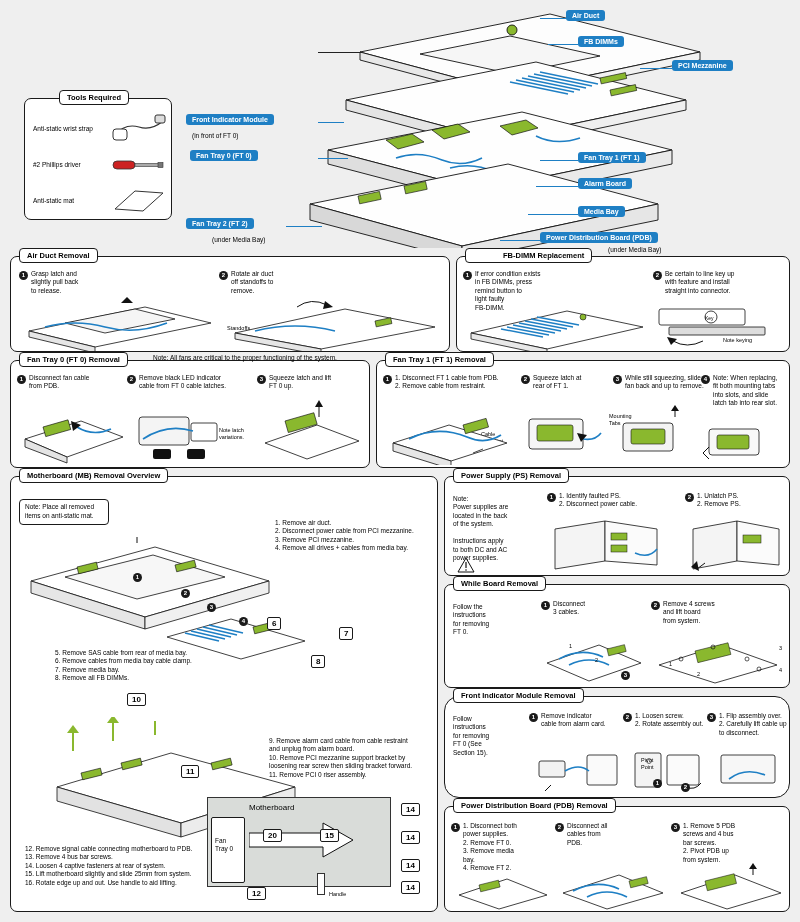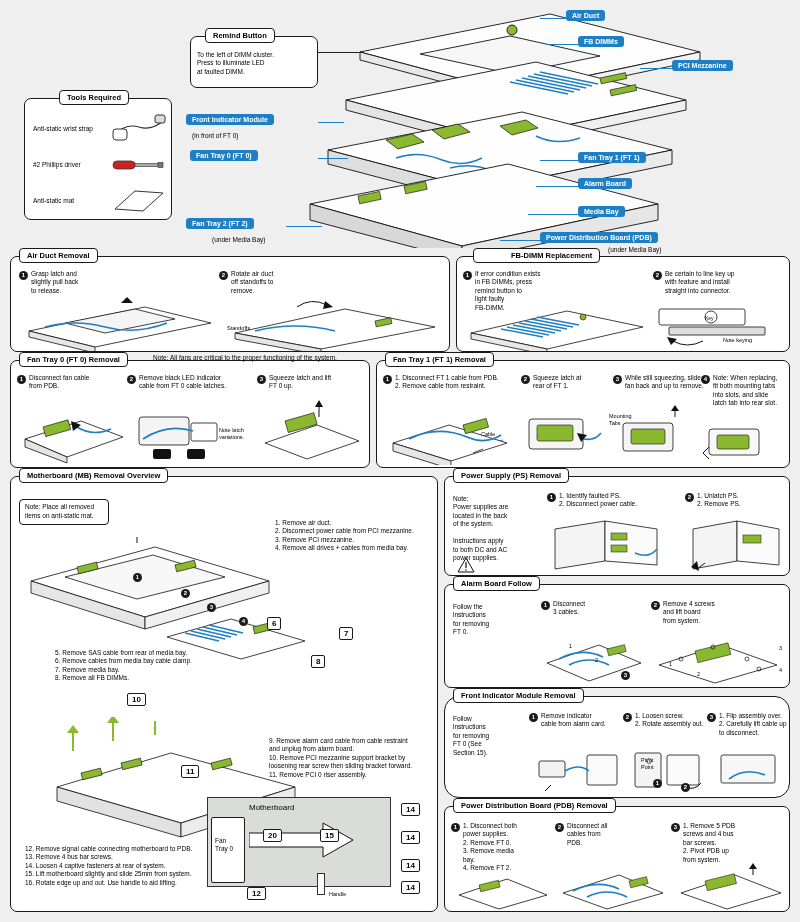--- a/index.html
+++ b/index.html
@@ -125,26 +125,20 @@
     <svg class="art" style="left:86px;top:52px;" width="56" height="28" viewBox="0 0 56 28">
       <rect x="2" y="10" width="22" height="8" rx="4" fill="#cc2222" stroke="#333" stroke-width="0.8"></rect>
       <rect x="24" y="12.5" width="24" height="3" fill="#aaa" stroke="#333" stroke-width="0.6"></rect>
       <rect x="47" y="11.5" width="5" height="5" fill="#777" stroke="#333" stroke-width="0.6"></rect>
     </svg>
     <svg class="art" style="left:80px;top:88px;" width="62" height="28" viewBox="0 0 62 28">
       <path d="M10 22 L30 4 L58 6 L38 24 Z" fill="#fff" stroke="#333" stroke-width="1"></path>
     </svg>
   </div>
 
-  <div class="panel" style="left:190px;top:36px;width:128px;height:52px;">
-    <div class="panel-title" style="left:14px;top:-9px;">Remind Button</div>
-    <div class="txt" style="left:6px;top:14px;width:120px;">To the left of DIMM cluster.
-Press to illuminate LED
-at faulted DIMM.</div>
-  </div>
   <div class="leader-k" style="left:318px;top:52px;width:44px;height:1px;"></div>
   <div class="leader-k" style="left:318px;top:52px;width:1px;height:1px;"></div>
 
   <svg class="art" style="left:300px;top:8px;" width="420" height="240" viewBox="0 0 420 240">
     <g stroke="#111" stroke-width="0.9" fill="#ffffff">
 
       <path d="M60 44 L250 6 L400 44 L210 84 Z" fill="#fdfdfd"></path>
       <path d="M60 44 L60 52 L210 92 L210 84 Z" fill="#e8e8e8"></path>
       <path d="M210 84 L210 92 L400 52 L400 44 Z" fill="#f2f2f2"></path>
 
@@ -250,21 +244,21 @@
       </g>
       <g fill="#8ab82e" stroke="#111" stroke-width="0.6">
         <rect x="150" y="24" width="16" height="6" transform="rotate(-12 150 24)"></rect>
       </g>
       <path d="M72 10 q14 -10 30 -2" stroke="#111" stroke-width="1" fill="none"></path>
       <path d="M100 4 l8 6 l-10 2 z" fill="#111"></path>
     </svg>
   </div>
 
   <div class="panel" style="left:456px;top:256px;width:334px;height:96px;">
-    <div class="panel-title" style="left:16px;top:-9px;padding-left:37px;">FB-DIMM Replacement</div>
+    <div class="panel-title" style="left:8px;top:-9px;padding-left:37px;">FB-DIMM Replacement</div>
     <div class="num" style="left:6px;top:14px;">1</div>
     <div class="txt" style="left:18px;top:13px;width:106px;">If error condition exists
 in FB DIMMs, press
 remind button to
 light faulty
 FB-DIMM.</div>
     <div class="num" style="left:196px;top:14px;">2</div>
     <div class="txt" style="left:208px;top:13px;width:120px;">Be certain to line key up
 with feature and install
 straight into connector.</div>
@@ -552,21 +546,21 @@
       </g>
       <g fill="#8ab82e" stroke="#111" stroke-width="0.5">
         <rect x="58" y="18" width="18" height="8"></rect>
       </g>
       <path d="M20 46 l-8 6" stroke="#111" stroke-width="1"></path>
       <path d="M12 44 l2 10 l-8 -4 z" fill="#111"></path>
     </svg>
   </div>
 
   <div class="panel" style="left:444px;top:584px;width:346px;height:104px;">
-    <div class="panel-title" style="left:8px;top:-9px;">Alarm Board Follow</div>
+    <div class="panel-title" style="left:8px;top:-9px;">While Board Removal</div>
     <div class="txt" style="left:8px;top:18px;width:82px;">Follow the
 instructions
 for removing
 FT 0.</div>
     <div class="num" style="left:96px;top:16px;">1</div>
     <div class="txt" style="left:108px;top:15px;width:70px;">Disconnect
 3 cables.</div>
     <div class="num" style="left:206px;top:16px;">2</div>
     <div class="txt" style="left:218px;top:15px;width:104px;">Remove 4 screws
 and lift board

